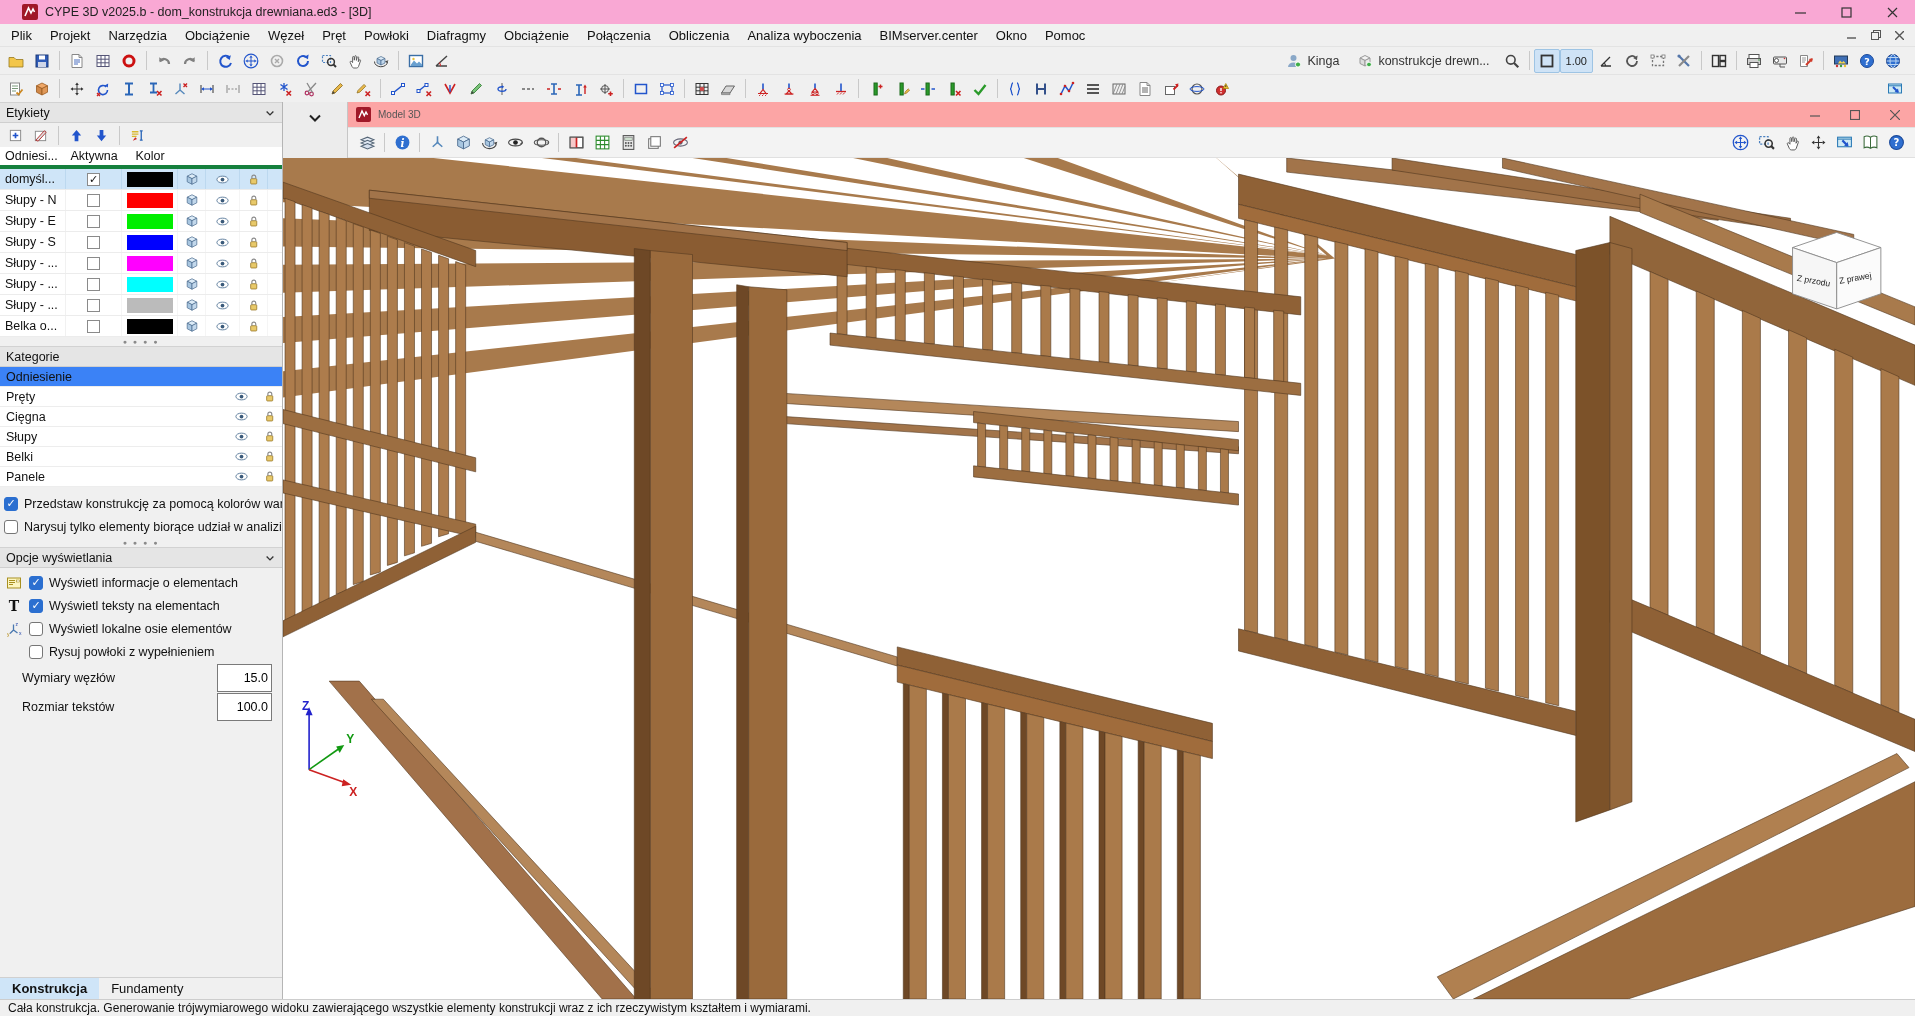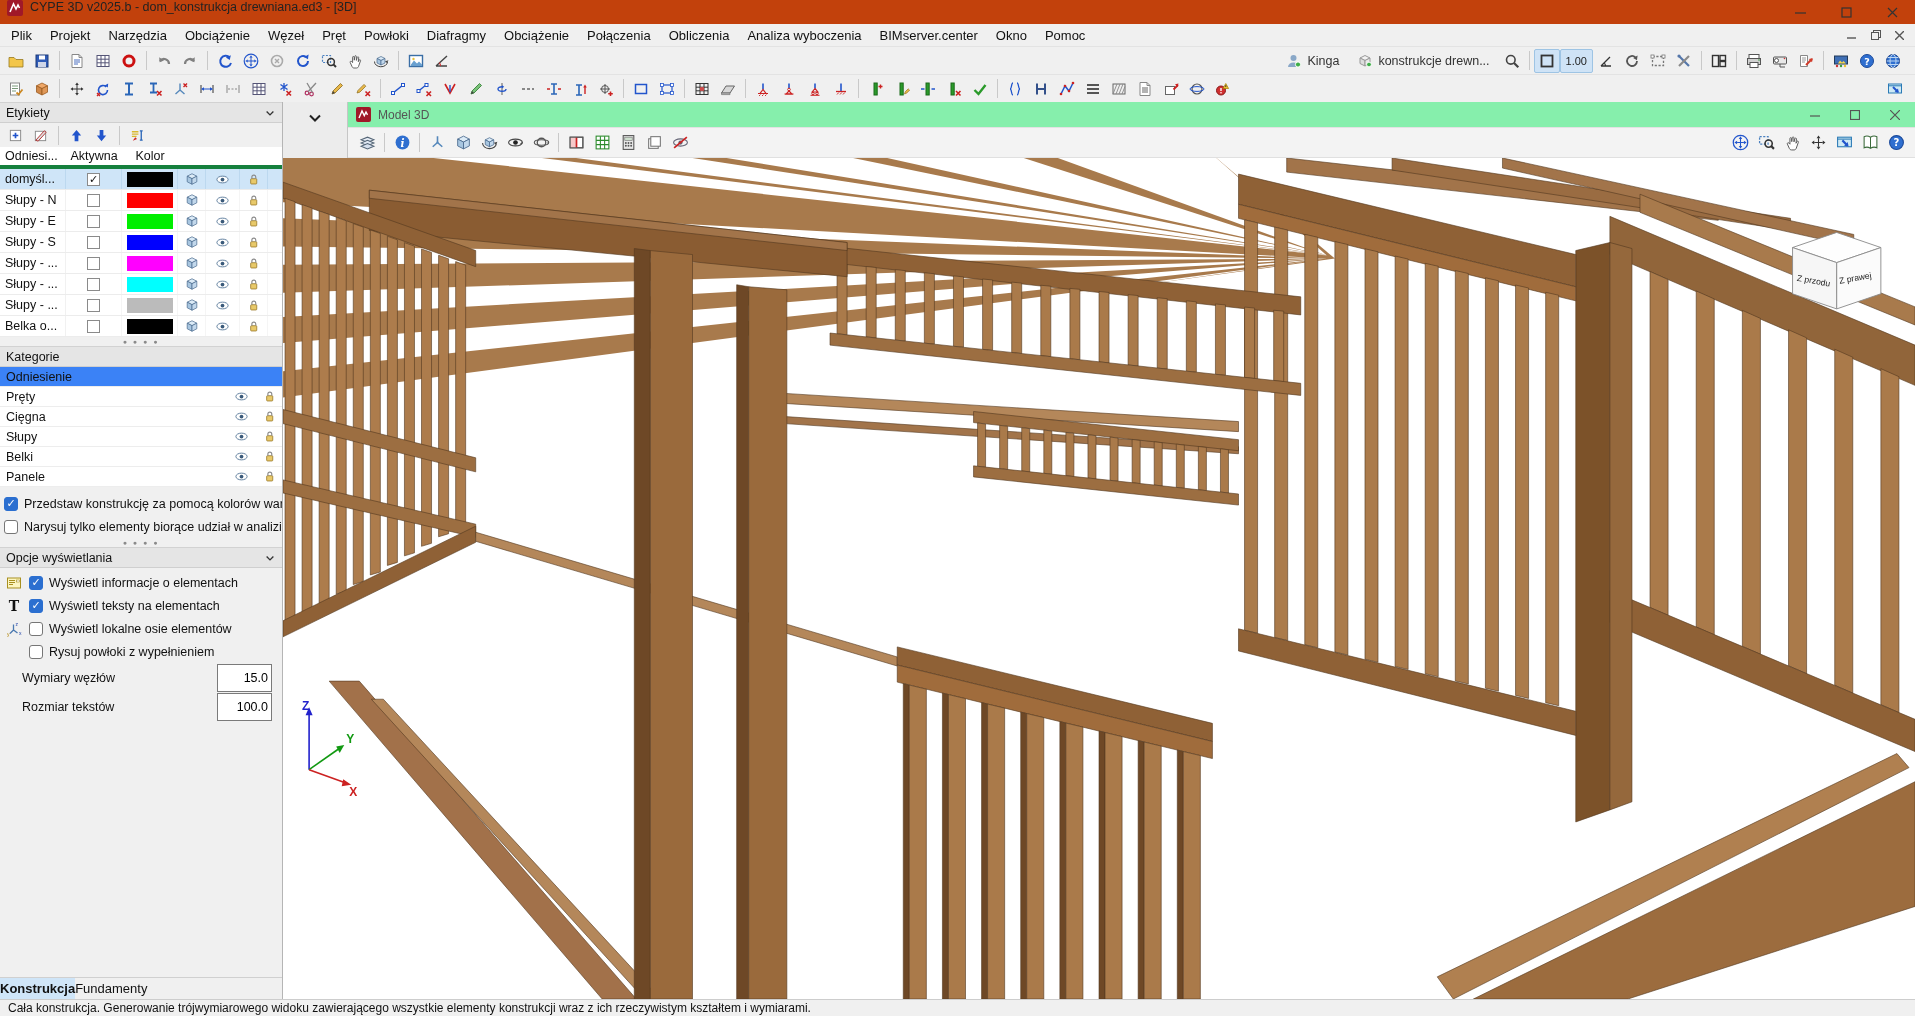--- a/index.html
+++ b/index.html
@@ -1,20 +1,20 @@
 <!DOCTYPE html>
 <html><head>
 <meta charset="utf-8">
 <style>
 *{margin:0;padding:0;box-sizing:border-box}
 html,body{width:1915px;height:1016px;overflow:hidden}
 body{font-family:"Liberation Sans",sans-serif;font-size:13px;color:#111;background:#f0f0f0}
 .app{width:1915px;height:1016px;display:flex;flex-direction:column;background:#f0f0f0}
 
-.titlebar{height:24px;display:flex;gap:7px;padding-left:7px;background:#c2410c}
+.titlebar{height:24px;display:flex;align-items:center;gap:7px;padding-left:22px;background:#f9a8d4}
 .t-title{font-size:12.5px;color:#222}
 .win-controls{margin-left:auto;display:flex;height:100%}
 .win-btn{width:46px;display:flex;align-items:center;justify-content:center;color:#444}
 
 .menubar{height:22px;display:flex;align-items:center;background:#f0f0f0;padding-left:2px}
 .menu-item{padding:2px 9px;font-size:13px;white-space:nowrap}
 .mdi-controls{margin-left:auto;display:flex;gap:3px;padding-right:5px}
 .mdi-btn{width:21px;height:16px;display:flex;align-items:center;justify-content:center}
 
 .toolbar{display:flex;align-items:center;background:#f0f0f0;border-top:1px solid #e3e3e3;padding:0 3px;position:relative}
@@ -50,28 +50,28 @@
 .opt-line{height:23px;display:flex;align-items:center;gap:6px;padding-left:4px;flex:none;overflow:hidden;white-space:nowrap}
 .opt-ic{width:19px;display:flex;justify-content:center;flex: none}
 .cb-mod{width:14px;height:14px;border-radius:3px;flex:none;display:flex;align-items:center;justify-content:center;font-size:11px;line-height:1}
 .cb-mod.on{background:#2b6fd0;color:#fff;border:1px solid #2b6fd0}
 .cb-mod.off{background:#fff;border:1px solid #767676}
 .opt-label{overflow:hidden;white-space:nowrap}
 .field-row{height:29px;display:flex;align-items:center;padding:0 10px 0 22px;flex:none}
 .field-input{margin-left:auto;width:55px;height:28px;border:1px solid #7a7a7a;background:#fff;text-align:right;font-size:12.5px;padding-right:3px;font-family:"Liberation Sans",sans-serif}
 .sb-spacer{flex:1}
 .tabs{height:22px;display:flex;align-items:stretch;border-top:1px solid #d0d0d0;flex:none}
-.tab{padding:3px 0;font-size:13px;display:flex;align-items:center}
+.tab{padding:3px 12px;font-size:13px;display:flex;align-items:center}
 .tab.active{background:#cfe5f8;font-weight:bold}
 
 .mdi{flex:1;position:relative;background:#ececec;min-width:0;display:flex;flex-direction:column}
 .mw-top{display:flex;flex:none}
 .mw-stub{width:64px;background:#ececec;display:flex;align-items:flex-start;justify-content:center;padding-top:8px}
 .mw-main{flex:1;display:flex;flex-direction:column;border-left:1px solid #c6c6c6}
-.mw-title{height:26px;background:#86efac;border-bottom:1px solid #e2e2e2;display:flex;align-items:center;gap:7px;padding-left:8px;color:#555;font-size:12px}
+.mw-title{height:26px;background:#fca5a5;border-bottom:1px solid #e2e2e2;display:flex;align-items:center;gap:7px;padding-left:8px;color:#555;font-size:10px}
 .mw-controls{margin-left:auto;display:flex;height:100%}
 .mw-btn{width:40px;display:flex;align-items:center;justify-content:center;color:#555}
 .mw-toolbar{height:30px;background:#f3f3f3;border-bottom:1px solid #e0e0e0;display:flex;align-items:center;padding:0 6px}
 .mw-right{margin-left:auto;display:flex;align-items:center}
 .viewport{flex:1;position:relative;background:#fff;min-height:0}
 .viewport svg.scene{position:absolute;inset:0;width:100%;height:100%}
 
 .statusbar{height:17px;background:#f0f0f0;border-top:1px solid #cdcdcd;display:flex;align-items:center;padding-left:8px;font-size:12px;flex:none;white-space:nowrap;overflow:hidden}
 </style>
 </head>

